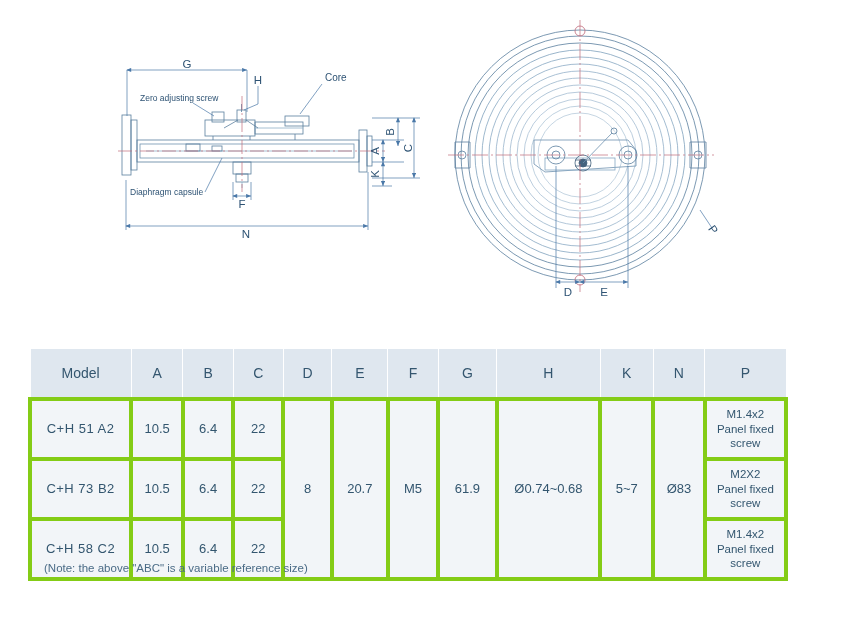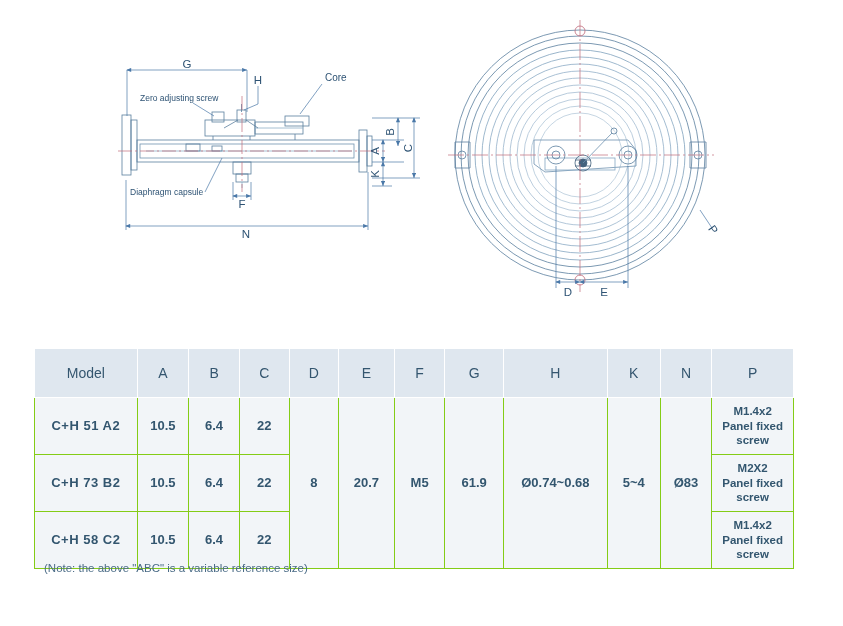--- a/index.html
+++ b/index.html
@@ -29,21 +29,21 @@
     width: 843px;
     height: 330px;
   }
   .drawing-area svg {
     display: block;
   }
 
   
   .spec-table-wrap {
     position: absolute;
-    left: 34px;
+    left: 28px;
     top: 348px;
     width: 760px;
   }
   table.spec-table {
     border-collapse: collapse;
     width: 760px;
     font-size: 13px;
     color: #2e4f6e;
   }
   table.spec-table th {
@@ -51,28 +51,27 @@
     border: 1px solid #ffffff;
     font-weight: normal;
     color: #34566f;
     font-size: 14px;
     height: 44px;
     text-align: center;
     padding: 2px 2px;
   }
   table.spec-table td {
     background: #f2f5f8;
-    border: 1px solid #84cc16;
+    border: 4px solid #84cc16;
     text-align: center;
     height: 52px;
     padding: 2px 3px;
     font-size: 13px;
     color: #33566f;
     line-height: 1.25;
-    font-weight: bold;
   }
   table.spec-table td.model {
     letter-spacing: 0.5px;
   }
   table.spec-table td.pcell {
     font-size: 11.5px;
     line-height: 1.3;
   }
   .note {
     position: absolute;
@@ -275,21 +274,21 @@
         <tr>
           <td class="model">C+H 51 A2</td>
           <td>10.5</td>
           <td>6.4</td>
           <td>22</td>
           <td rowspan="3">8</td>
           <td rowspan="3">20.7</td>
           <td rowspan="3">M5</td>
           <td rowspan="3">61.9</td>
           <td rowspan="3">Ø0.74~0.68</td>
-          <td rowspan="3">5~4</td>
+          <td rowspan="3">5~7</td>
           <td rowspan="3">Ø83</td>
           <td class="pcell">M1.4x2<br>Panel fixed<br>screw</td>
         </tr>
         <tr>
           <td class="model">C+H 73 B2</td>
           <td>10.5</td>
           <td>6.4</td>
           <td>22</td>
           <td class="pcell">M2X2<br>Panel fixed<br>screw</td>
         </tr>

